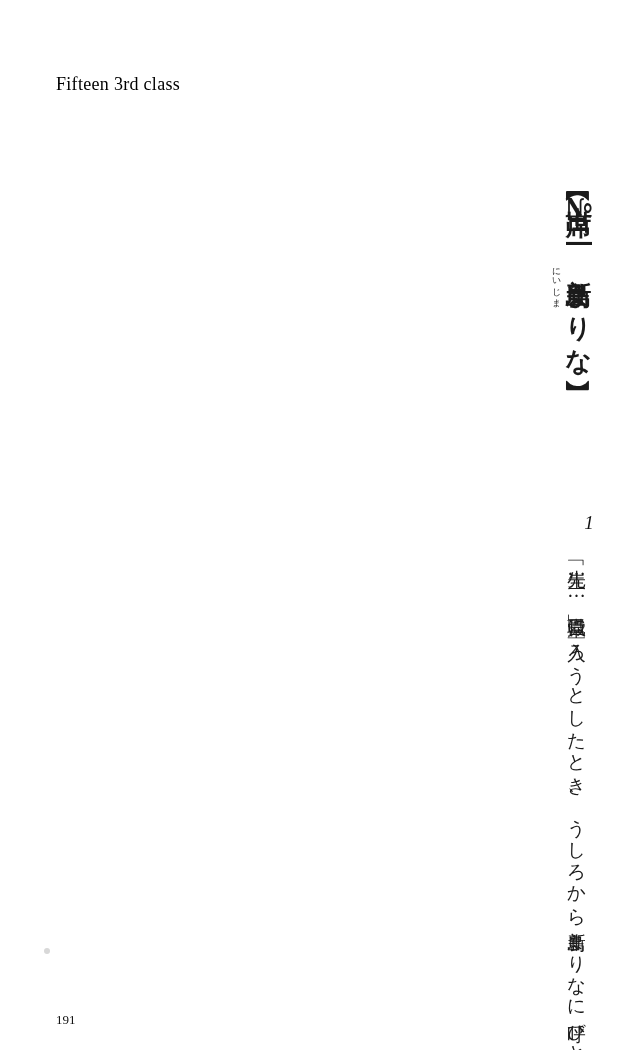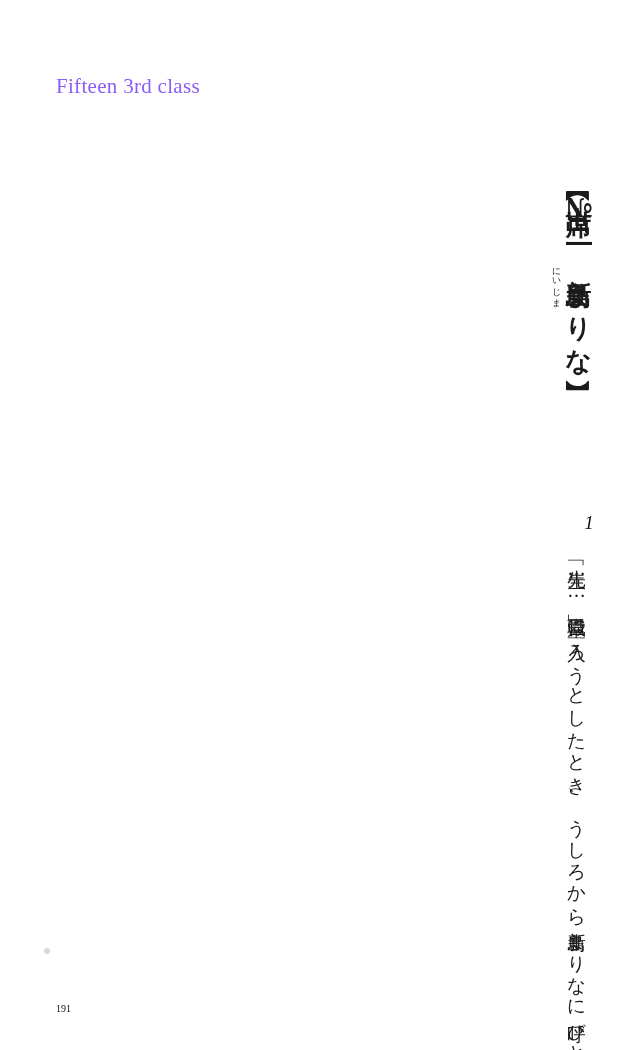--- a/index.html
+++ b/index.html
@@ -20,33 +20,33 @@
     position: absolute;
     inset: 0;
   }
 
   
   .running-head {
     position: absolute;
     top: 74px;
     left: 56px;
     font-family: "Liberation Serif", serif;
-    font-size: 21px;
+    font-size: 18px;
     letter-spacing: 0.3px;
-    color: #8b5cf6;
+    color: #000000;
     white-space: nowrap;
   }
 
   
   .folio {
     position: absolute;
-    bottom: 36px;
+    bottom: 22px;
     left: 56px;
     font-family: "Liberation Serif", serif;
-    font-size: 10px;
+    font-size: 13px;
     color: #111;
   }
 
   
   .vtext {
     position: absolute;
     top: 118px;
     right: 48px;
     height: 860px;
     writing-mode: vertical-rl;

